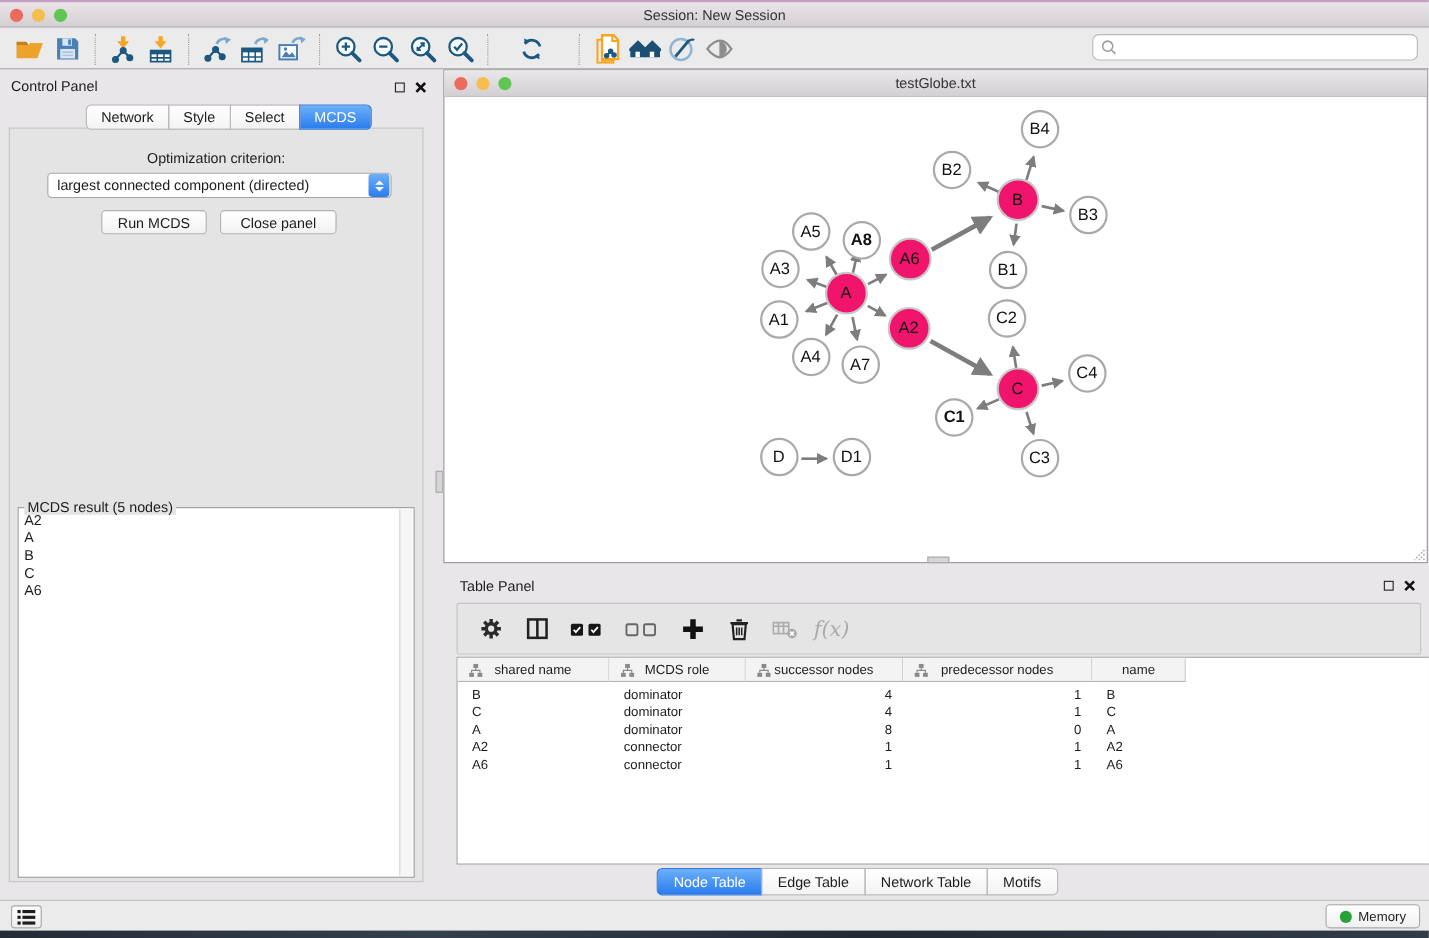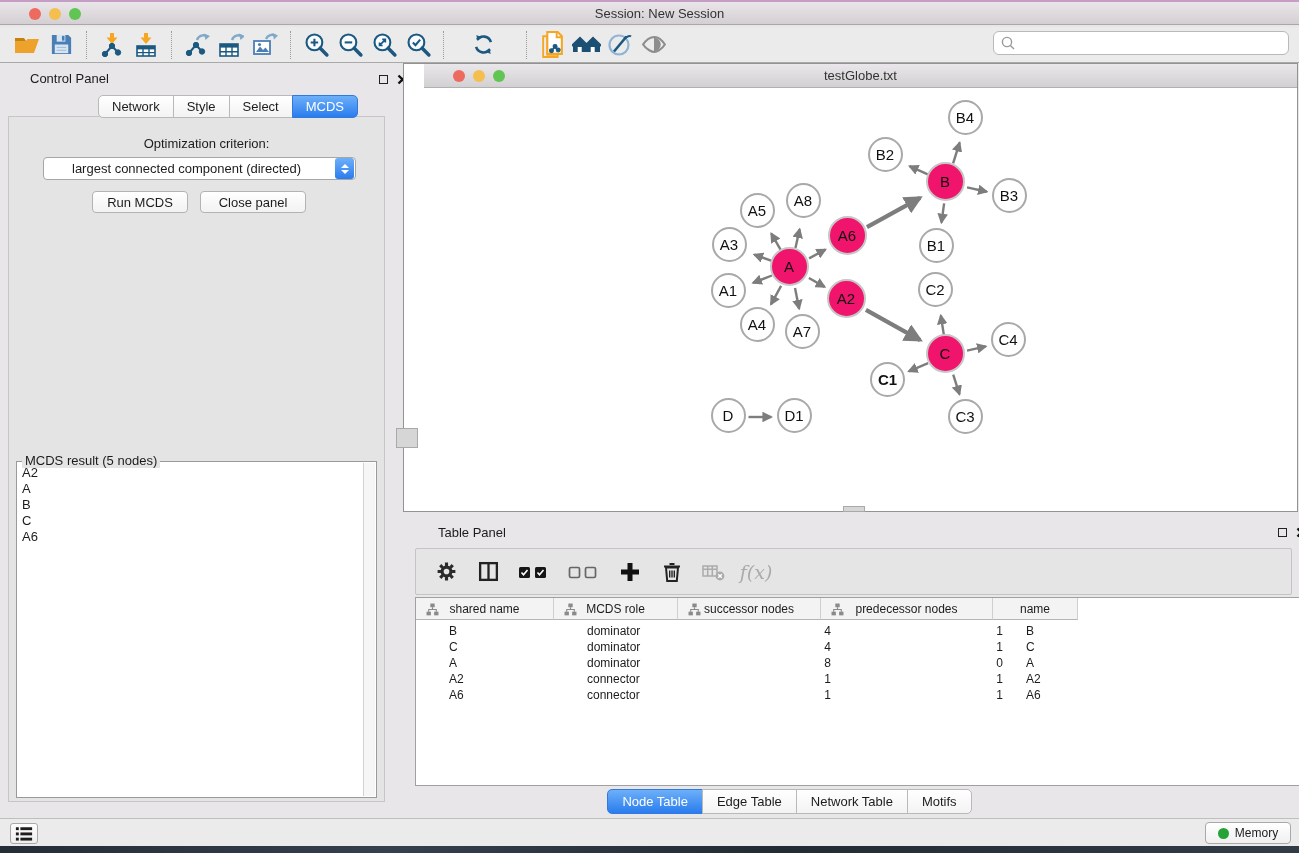--- a/index.html
+++ b/index.html
@@ -1,19 +1,19 @@
 <!DOCTYPE html>
 <html><head>
 <meta charset="utf-8">
 <style>
   * { margin:0; padding:0; box-sizing:border-box; }
   html,body { width:1299px; height:853px; }
   body { font-family:"Liberation Sans", sans-serif; font-size:13px; color:#1c1c1c;
          background:#e8e6e8; overflow:hidden; position:relative; }
-  .abs { position:absolute;padding-left:20px; }
+  .abs { position:absolute; }
 
   
   #titlebar { left:0; top:0; width:1299px; height:25px;
     background:linear-gradient(#e9e5e9,#d3cfd3); border-top:2px solid #c49ec4;
     border-bottom:1px solid #aaa6aa; }
   .lights { left:9px; top:6px; display:flex; gap:8px; }
   .light { width:12px; height:12px; border-radius:50%; }
   #titlebar .title { left:0; top:4px; width:100%; text-align:center; color:#333; }
 
   
@@ -355,21 +355,21 @@
           <line x1="543.011834733771" y1="262.55292561471754" x2="561.8100846486417" y2="258.3755367447463" stroke="#7d7d7d" stroke-width="2.4" marker-end="url(#arrow)"></line>
           <line x1="324.5" y1="329" x2="347.22" y2="329" stroke="#7d7d7d" stroke-width="2.4" marker-end="url(#arrow)"></line>
         </g>
     </svg>
     <div id="node-layer">
         <div class="gnode plain" style="left: 523.5px; top: 11.5px;">B4</div>
         <div class="gnode plain" style="left: 443.5px; top: 48.5px;">B2</div>
         <div class="gnode sel" style="left: 501.5px; top: 73.5px;">B</div>
         <div class="gnode plain" style="left: 567.5px; top: 89.5px;">B3</div>
         <div class="gnode plain" style="left: 315.5px; top: 104.5px;">A5</div>
-        <div class="gnode plain" style="left: 361.5px; top: 95px;">A8</div>
+        <div class="gnode plain" style="left: 361.5px; top: 113px; font-weight: bold;">A8</div>
         <div class="gnode sel" style="left: 403.5px; top: 127.5px;">A6</div>
         <div class="gnode plain" style="left: 287.5px; top: 138.5px;">A3</div>
         <div class="gnode plain" style="left: 494.5px; top: 139.5px;">B1</div>
         <div class="gnode sel" style="left: 345.5px; top: 158.5px;">A</div>
         <div class="gnode plain" style="left: 286.5px; top: 184.5px;">A1</div>
         <div class="gnode plain" style="left: 493.5px; top: 183.5px;">C2</div>
         <div class="gnode sel" style="left: 402.5px; top: 190.5px;">A2</div>
         <div class="gnode plain" style="left: 315.5px; top: 218.5px;">A4</div>
         <div class="gnode plain" style="left: 360.5px; top: 225.5px;">A7</div>
         <div class="gnode plain" style="left: 566.5px; top: 233.5px;">C4</div>

